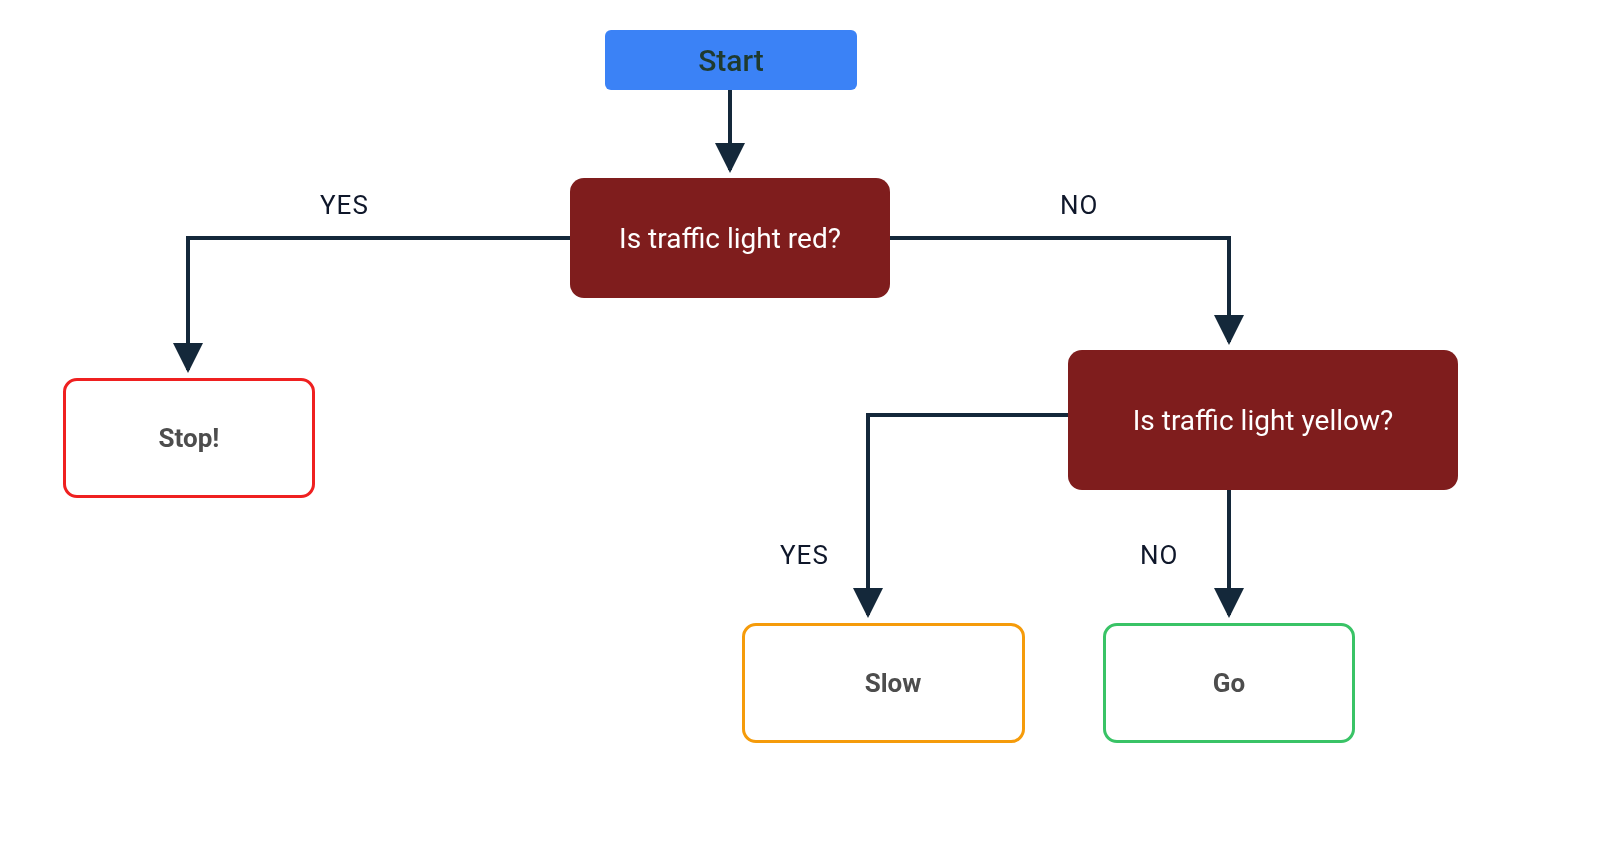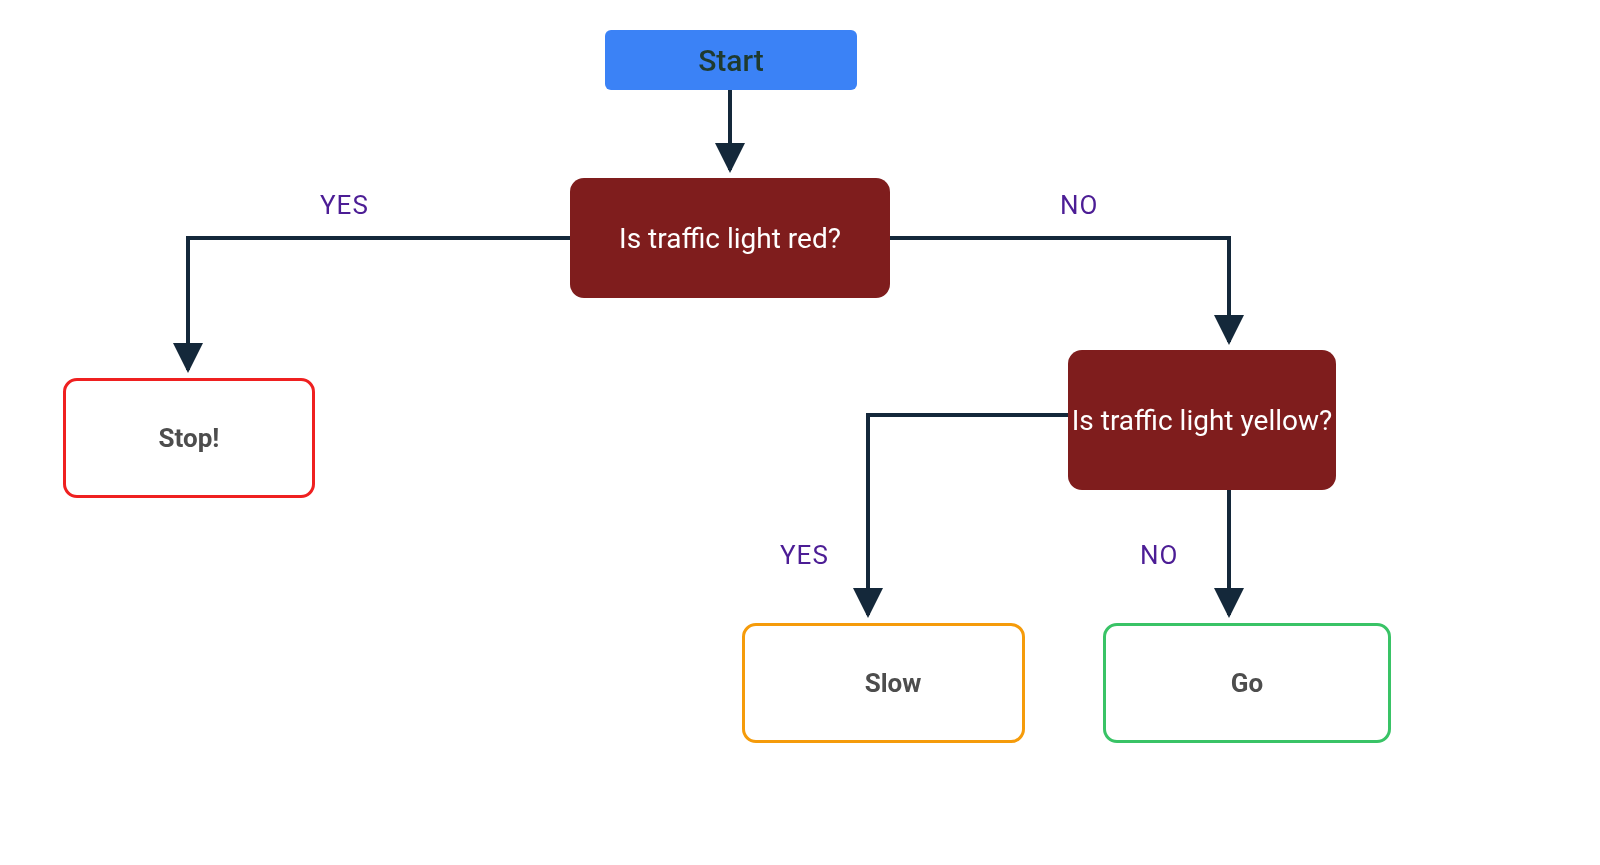--- a/index.html
+++ b/index.html
@@ -41,21 +41,21 @@
     color: #4d4d4d;
     border-width: 3px;
     border-style: solid;
   }
   .outcome.stop   { border-color: #ef2020; }
   .outcome.slow   { border-color: #f59b0a; }
   .outcome.go     { border-color: #39c366; }
   .branch-label {
     position: absolute;
     font-size: 26px;
-    color: #4c1d95;
+    color: #0f172a;
     letter-spacing: 1px;
     font-weight: 400;
   }
   svg.connectors {
     position: absolute;
     left: 0; top: 0;
     width: 1600px; height: 865px;
     pointer-events: none;
   }
 </style>
@@ -83,33 +83,33 @@
 </svg>
 
 <div class="node start" style="left:605px; top:30px; width:252px; height:60px;">
   <span>Start</span>
 </div>
 
 <div class="node decision" style="left:570px; top:178px; width:320px; height:120px;">
   <span>Is traffic light red?</span>
 </div>
 
-<div class="node decision" style="left:1068px; top:350px; width:268px; height:140px;">
+<div class="node decision" style="left:1068px; top:350px; width:390px; height:140px;">
   <span>Is traffic light yellow?</span>
 </div>
 
 <div class="node outcome stop" style="left:63px; top:378px; width:252px; height:120px;">
   <span>Stop!</span>
 </div>
 
 <div class="node outcome slow" style="left:742px; top:623px; width:283px; height:120px;padding-left:19px;">
   <span>Slow</span>
 </div>
 
-<div class="node outcome go" style="left:1103px; top:623px; width:288px; height:120px;">
+<div class="node outcome go" style="left:1103px; top:623px; width:252px; height:120px;">
   <span>Go</span>
 </div>
 
 <div class="branch-label" style="left:320px; top:190px;">YES</div>
 
 <div class="branch-label" style="left:1060px; top:190px;">NO</div>
 
 <div class="branch-label" style="left:780px; top:540px;">YES</div>
 
 <div class="branch-label" style="left:1140px; top:540px;">NO</div>

